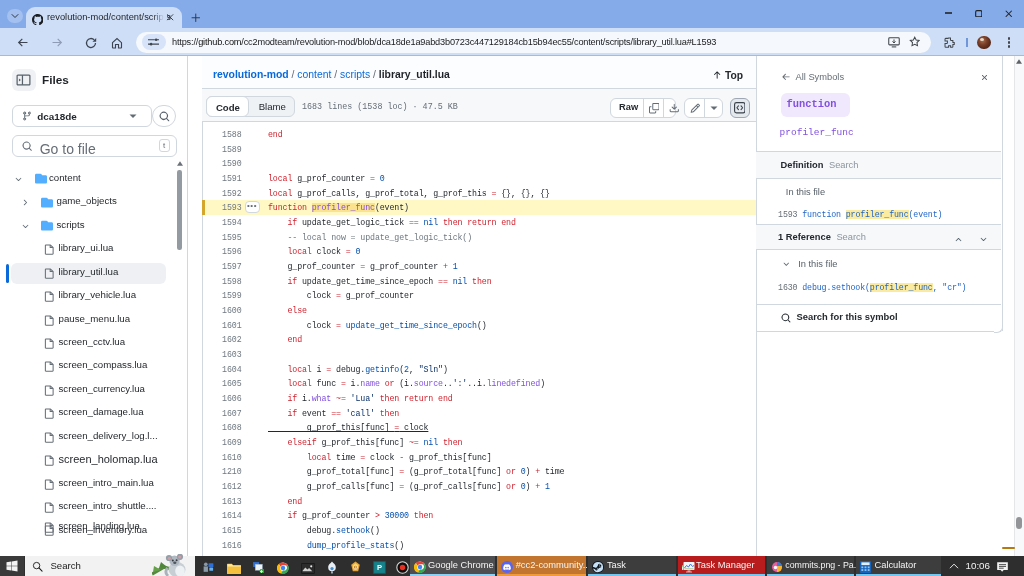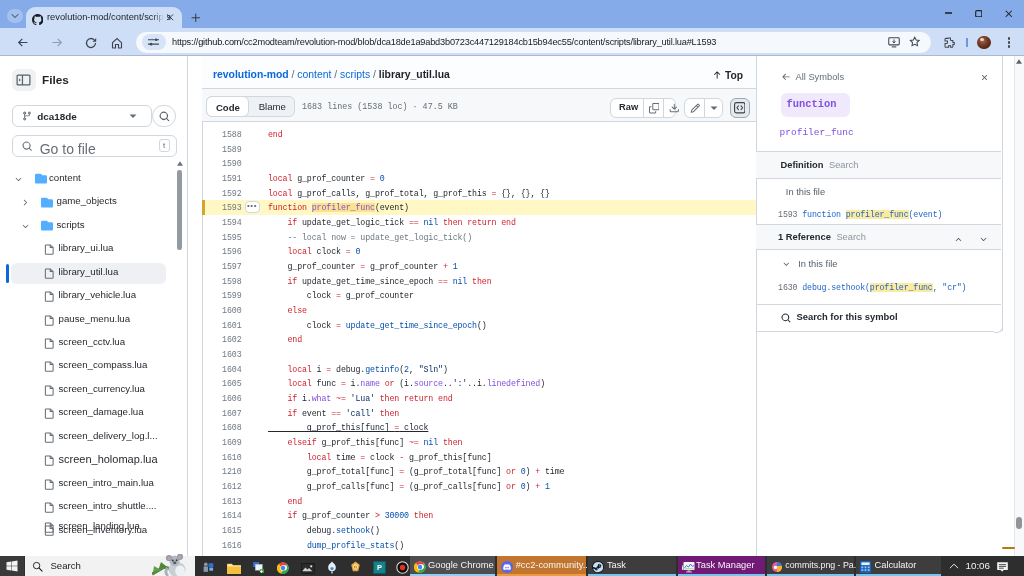--- a/index.html
+++ b/index.html
@@ -535,21 +535,21 @@
         <div style="position:absolute;left:0;bottom:0;width:89.2px;height:2.4px;background:#ef9b3d;"></div>
       </div>
   <div style="position:absolute;left:588.4px;top:0;width:87.2px;height:20px;background:#3e3d3d;">
         <span style="position:absolute;left:4px;top:3px;"><svg width="12" height="12" viewBox="0 0 24 24">
             <circle cx="12" cy="12" r="12" fill="#10161f"></circle>
             <path fill="#c5e0f5" d="M12 1.8A10.2 10.2 0 001.8 11.3l5.5 2.27a2.9 2.9 0 011.63-.5h.15l2.44-3.54v-.05a3.86 3.86 0 117.72 0 3.87 3.87 0 01-3.93 3.86l-3.5 2.5v.12a2.9 2.9 0 01-5.74.57l-3.9-1.62A10.2 10.2 0 1012 1.8zm-5.6 13.6l1.26.52a2.17 2.17 0 104.2-.77 2.18 2.18 0 00-2.82-1.2l1.3.54a1.6 1.6 0 01-1.23 2.96l-1.27-.53a2.17 2.17 0 00-1.44-1.52zm12.9-5.92a2.58 2.58 0 10-5.15 0 2.58 2.58 0 005.15 0zm-4.5 0a1.93 1.93 0 113.87 0 1.93 1.93 0 01-3.87 0z"></path>
           </svg></span>
         <span style="position:absolute;left:18.5px;top:4.4px;font-size:9.3px;color:#f5f5f5;white-space:nowrap;">Task</span>
         <div style="position:absolute;left:0;bottom:0;width:87.2px;height:2.4px;background:#74c6ee;"></div>
       </div>
-  <div style="position:absolute;left:677.6px;top:0;width:87.2px;height:20px;background:#701a75;">
+  <div style="position:absolute;left:677.6px;top:0;width:87.2px;height:20px;background:#b91c1c;">
         <span style="position:absolute;left:4px;top:3px;"><svg width="13" height="12" viewBox="0 0 26 24">
             <rect x="3" y="2" width="22" height="16" rx="1.5" fill="#f5f5f5"></rect>
             <path d="M5 14l4-5 4 3 4-6 4 5 3-2" stroke="#3f72d8" stroke-width="2" fill="none"></path>
             <path d="M5 15.5h18" stroke="#7fb069" stroke-width="1.3"></path>
             <rect x="11" y="19" width="6" height="2.2" fill="#d9d9d9"></rect>
             <rect x="8" y="21.2" width="12" height="1.6" fill="#d9d9d9"></rect>
             <rect x="0" y="8" width="2.6" height="10" rx="1" fill="#e8e8e8"></rect>
             <rect x="0" y="8" width="2.6" height="3" fill="#53c053"></rect>
           </svg></span>
         <span style="position:absolute;left:18.5px;top:4.4px;font-size:9.3px;color:#f5f5f5;white-space:nowrap;">Task Manager</span>

